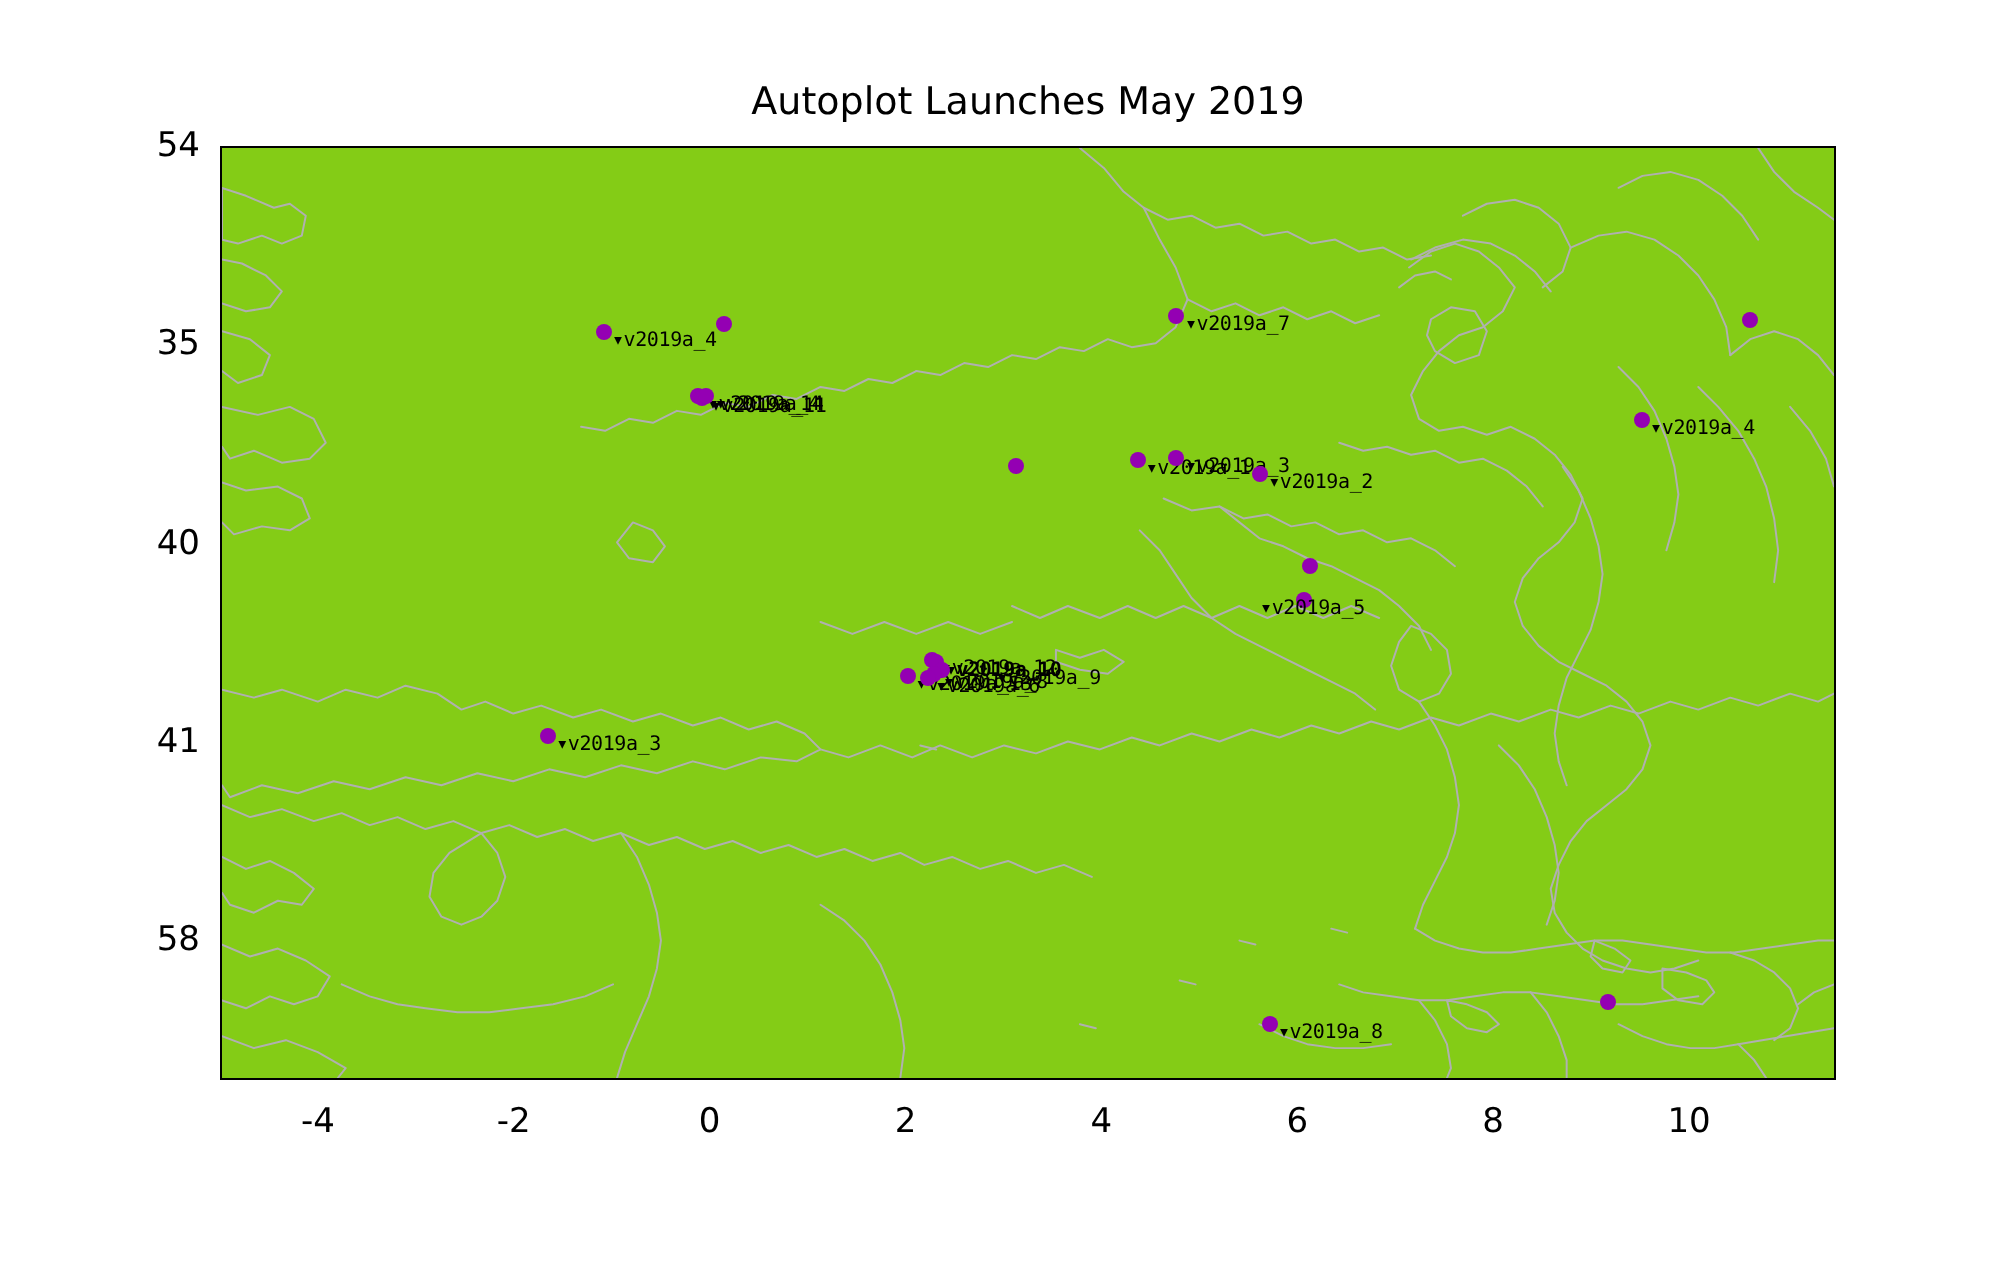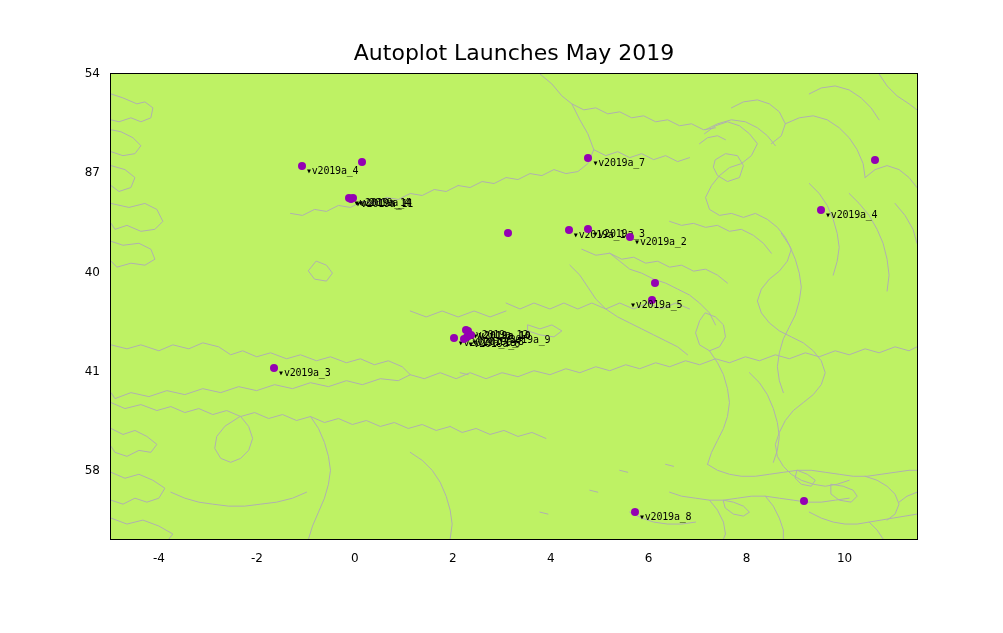--- a/index.html
+++ b/index.html
@@ -23,35 +23,35 @@
     background: #ffffff;
   }
 
   
   #chart-title {
     position: absolute;
     left: 110px;
     top: 40px;
     width: 808px;
     text-align: center;
-    font-size: 22px;
+    font-size: 19px;
     color: #000000;
     white-space: nowrap;
   }
 
   
   #plot-area {
     position: absolute;
     left: 110px;
     top: 73px;
     width: 808px;
     height: 467px;
     border: 1.6px solid #000000;
     box-sizing: border-box;
-    background: #bef264;
+    background: #84cc16;
     overflow: hidden;
   }
 
   #map-svg {
     position: absolute;
     left: 0; top: 0;
     width: 100%;
     height: 100%;
     display: block;
   }
@@ -63,21 +63,21 @@
   }
   .tick-y {
     width: 7px;
     height: 1.6px;
     left: -7px;
   }
   .tick-y.minor { width: 4px; left: -4px; }
 
   .ticklabel {
     position: absolute;
-    font-size: 12px;
+    font-size: 17px;
     color: #000000;
     white-space: nowrap;
   }
   .ticklabel-y {
     text-align: right;
     width: 44px;
     left: -54px;
     transform: translateY(-50%);
   }
   .ticklabel-x {
@@ -292,21 +292,21 @@
         <div class="launch-point" style="left: 523.976px; top: 438.185px; background: rgb(148, 0, 179);"></div>
         <div class="launch-label" style="left: 527.976px; top: 437.185px; color: rgb(0, 0, 0);">▾v2019a_8</div>
         <div class="launch-point" style="left: 692.921px; top: 427.255px; background: rgb(148, 0, 179);"></div>
       </div>
   </div>
 
   <div id="axis-labels">
       <div class="ticklabel ticklabel-y" style="top: 470.447px; left: 56px;">58</div>
       <div class="ticklabel ticklabel-y" style="top: 371.085px; left: 56px;">41</div>
       <div class="ticklabel ticklabel-y" style="top: 271.723px; left: 56px;">40</div>
-      <div class="ticklabel ticklabel-y" style="top: 172.362px; left: 56px;">87</div>
+      <div class="ticklabel ticklabel-y" style="top: 172.362px; left: 56px;">35</div>
       <div class="ticklabel ticklabel-y" style="top: 73px; left: 56px;">54</div>
       <div class="ticklabel ticklabel-x" style="left: 158.97px; top: 551px;">-4</div>
       <div class="ticklabel ticklabel-x" style="left: 256.909px; top: 551px;">-2</div>
       <div class="ticklabel ticklabel-x" style="left: 354.848px; top: 551px;">0</div>
       <div class="ticklabel ticklabel-x" style="left: 452.788px; top: 551px;">2</div>
       <div class="ticklabel ticklabel-x" style="left: 550.727px; top: 551px;">4</div>
       <div class="ticklabel ticklabel-x" style="left: 648.667px; top: 551px;">6</div>
       <div class="ticklabel ticklabel-x" style="left: 746.606px; top: 551px;">8</div>
       <div class="ticklabel ticklabel-x" style="left: 844.545px; top: 551px;">10</div>
     </div>

